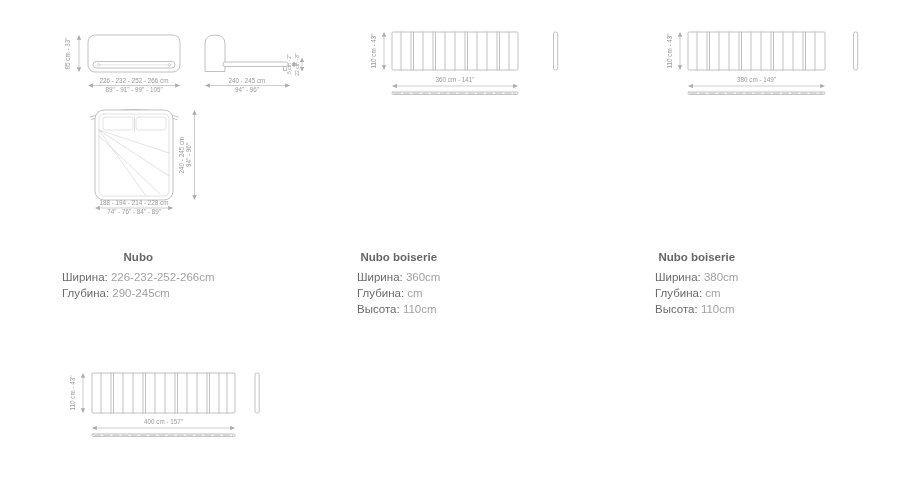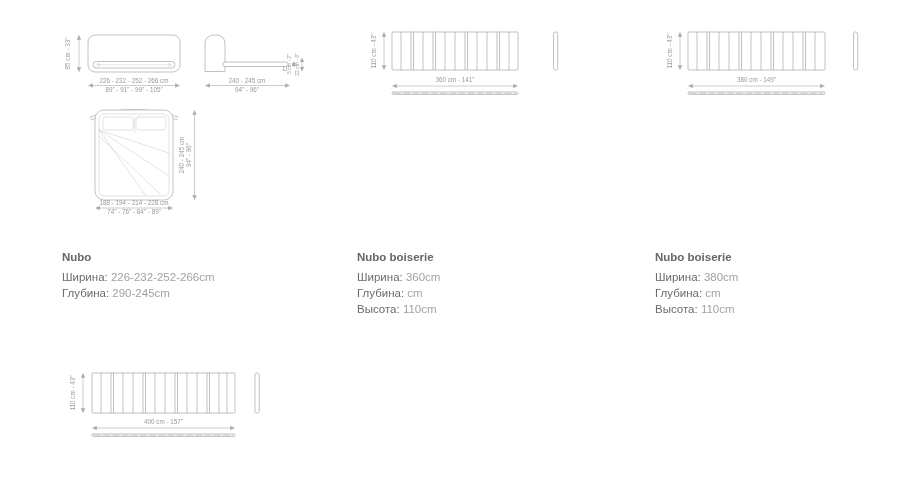--- a/index.html
+++ b/index.html
@@ -15,21 +15,21 @@
   .ln{stroke:var(--line);stroke-width:.85;fill:none;stroke-linecap:round;}
   .lnf{stroke:var(--line);stroke-width:.85;fill:#fff;}
   .lt{stroke:var(--lite);stroke-width:.55;fill:none;stroke-linecap:round;}
   .dim{stroke:var(--dim);stroke-width:.6;fill:none;}
   .dash{stroke:var(--line);stroke-width:.7;stroke-dasharray:7 2.2;fill:none;}
   .mk{fill:var(--dim);}
   text.dtx{fill:var(--dimtext);font-size:6.3px;font-family:"Liberation Sans",sans-serif;}
   text.dtx-s{fill:var(--dimtext);font-size:5px;font-family:"Liberation Sans",sans-serif;}
   
   .spec{position:absolute;font-size:11.5px;line-height:16px;color:var(--label);}
-  .spec .title{font-weight:600;color:var(--title);margin-bottom:4px;}
+  .spec .title{font-weight:600;color:var(--title);margin-bottom:4px;text-align:center;}
   .spec .lab{color:var(--label);}
   .spec .val{color:var(--value);}
 </style>
 </head>
 <body>
 
 <div class="stage">
 
   <svg class="draw" width="900" height="478" viewBox="0 0 900 478">
     <defs>

